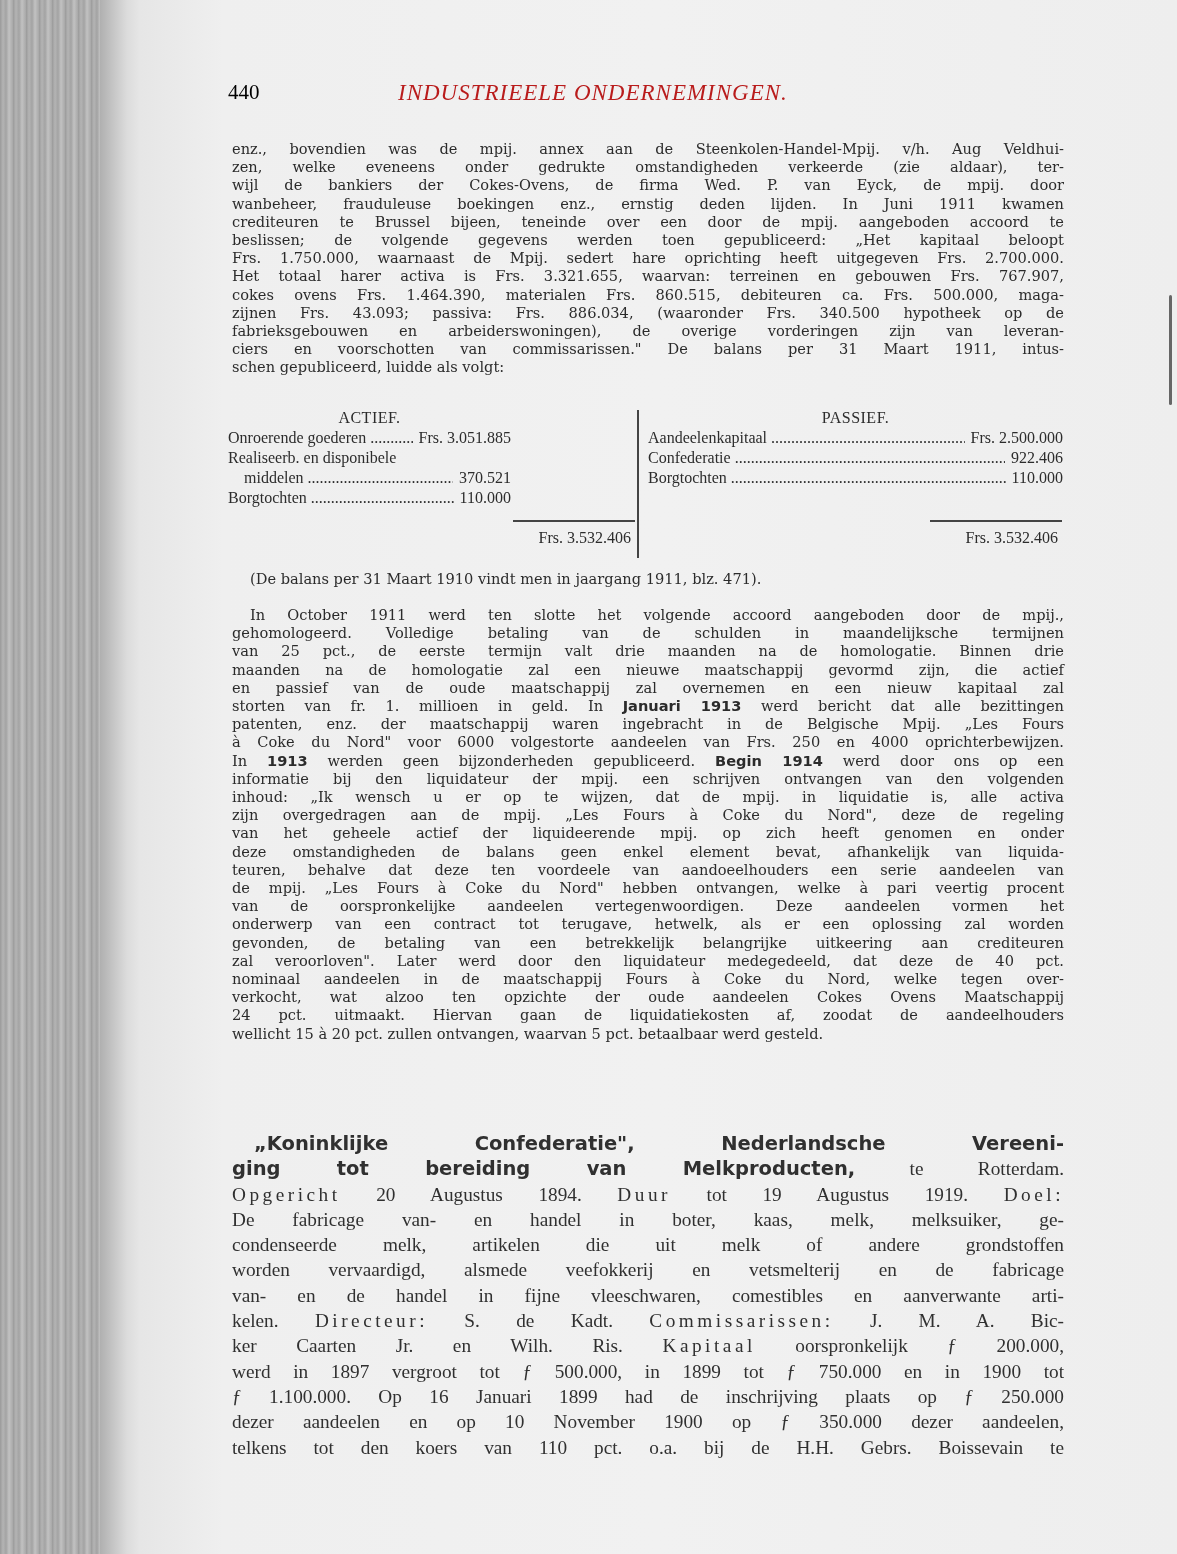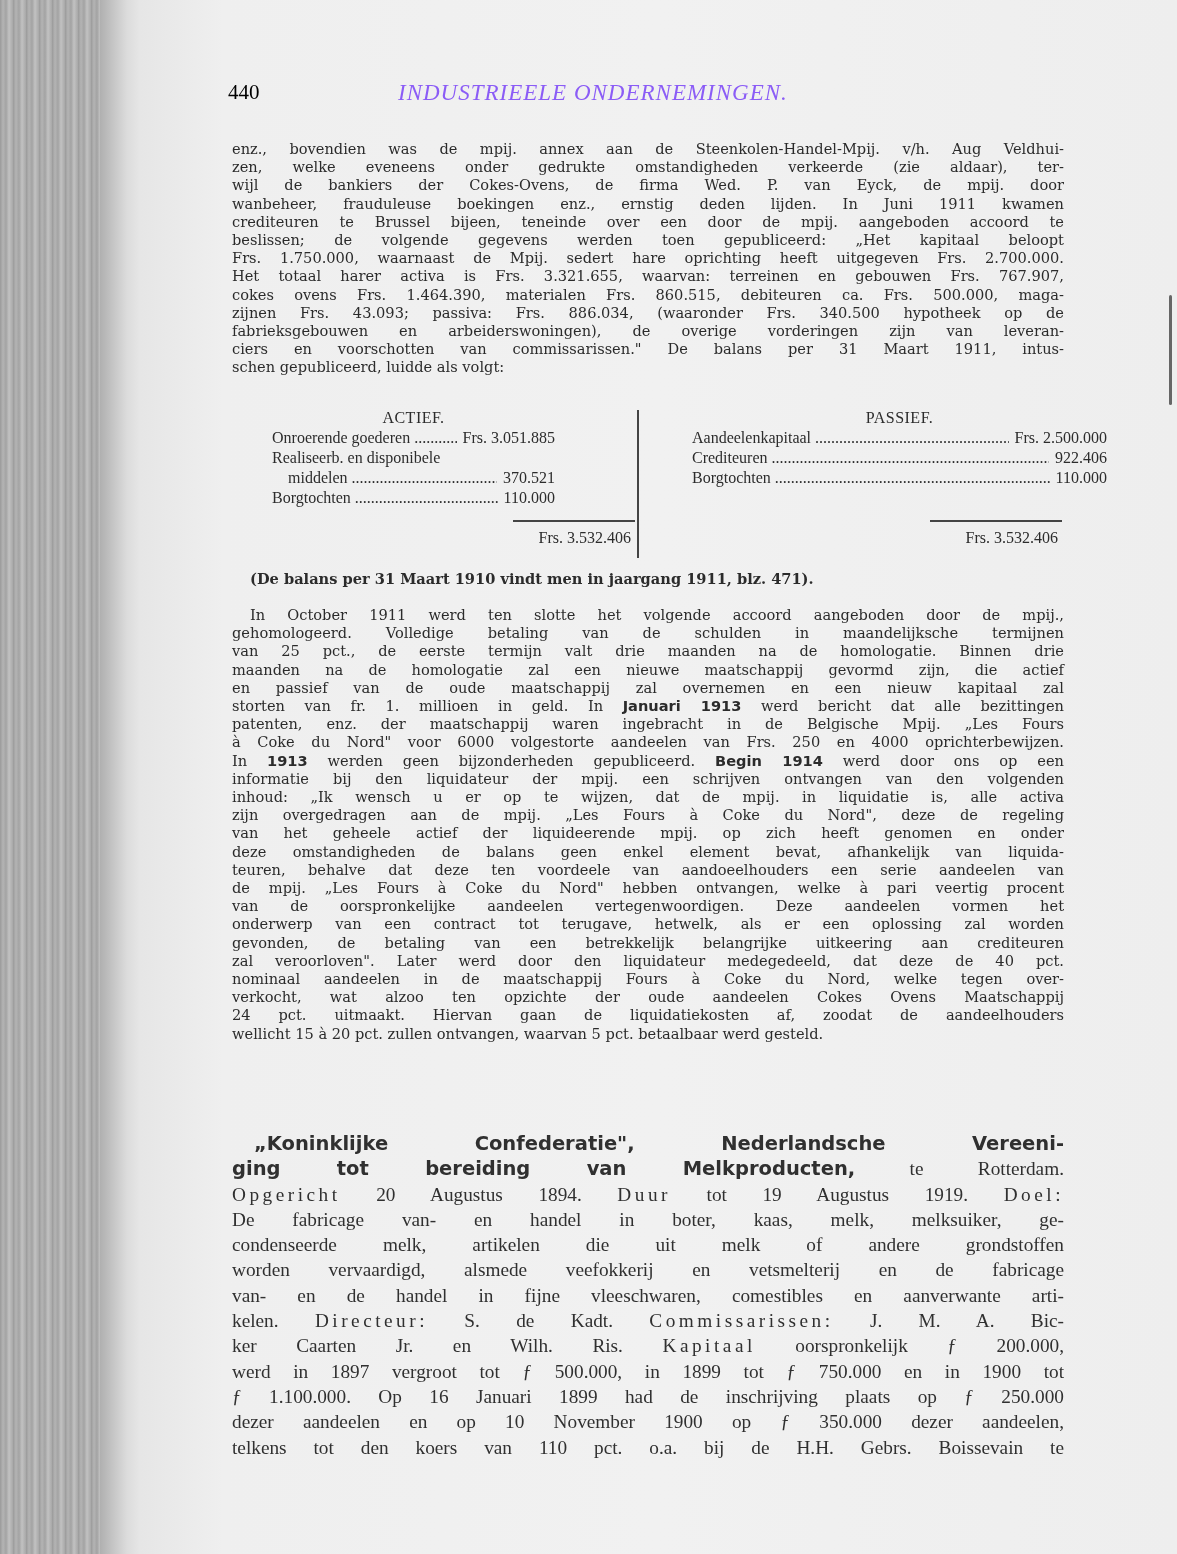--- a/index.html
+++ b/index.html
@@ -28,37 +28,37 @@
   }
   .running-head {
     position: absolute; top: 80px; left: 228px; width: 835px; height: 34px;
   }
   .page-number {
     position: absolute; left: 0; top: 0; font-size: 21px; color: #000000;
     font-family: "Liberation Serif", serif;
   }
   .head-title {
     position: absolute; left: 170px; top: 0; font-size: 23px; font-style: italic;
-    letter-spacing: 1px; color: #8b5cf6; font-family: "Liberation Serif", serif;
+    letter-spacing: 1px; color: #b91c1c; font-family: "Liberation Serif", serif;
   }
   .text-block {
     position: absolute; left: 232px; width: 832px;
     font-size: 14.6px; line-height: 18.2px; text-align: justify;
     font-family: "DejaVu Serif", serif;
     color: #2b2b2b;
   }
   .line { display: block; text-align: justify; text-align-last: justify; white-space: nowrap; }
   .line.last { text-align-last: left; }
   b.sans { font-family: "DejaVu Sans", sans-serif; font-weight: bold; }
 
   .balance {
     position: absolute; top: 408px; left: 228px; width: 840px; height: 150px;
     font-family: "Liberation Serif", serif; font-size: 16px; line-height: 20px; color: #2c2c2c;
   }
-  .col { position: absolute; top: 0; margin-left: 44px; }
+  .col { position: absolute; top: 0; }
   .col.left { left: 0; width: 283px; }
   .col.right { left: 420px; width: 415px; }
   .divider { position: absolute; left: 409px; top: 2px; width: 2px; height: 148px; background: #444; }
   .col-head { text-align: center; letter-spacing: 0.5px; }
   .row { display: flex; justify-content: center; white-space: nowrap; }
   .row .lbl { flex: 1; overflow: hidden; }
   .row .lbl::after { content: " ........................................................................"; letter-spacing: 0; }
   .row .lbl.nodots::after { content: ""; }
   .row .val { text-align: right; padding-left: 6px; background: transparent; }
   .col.left .rows { width: 283px; }
@@ -128,36 +128,36 @@
   </div>
   <div class="divider"></div>
   <div class="col right">
     <div class="col-head">PASSIEF.</div>
     <div class="rows" id="passief-rows">
         <div class="row">
           <span class="lbl">Aandeelenkapitaal</span>
           <span class="val">Frs. 2.500.000</span>
         </div>
         <div class="row">
-          <span class="lbl">Crediteuren</span>
+          <span class="lbl">Confederatie</span>
           <span class="val">922.406</span>
         </div>
         <div class="row">
           <span class="lbl">Borgtochten</span>
           <span class="val">110.000</span>
         </div>
       </div>
   </div>
   <div class="total-line" style="left:285px; top:112px; width:122px;"></div>
   <div class="total" style="left:285px; top:120px; width:118px;">Frs. 3.532.406</div>
   <div class="total-line" style="left:702px; top:112px; width:132px;"></div>
   <div class="total" style="left:702px; top:120px; width:128px;">Frs. 3.532.406</div>
 </div>
 
-<div class="text-block" style="top:570px; padding-left:18px; width:814px;font-weight:bold;">(De balans per 31 Maart 1910 vindt men in jaargang 1911, blz. 471).</div>
+<div class="text-block" style="top:570px; padding-left:18px; width:814px;">(De balans per 31 Maart 1910 vindt men in jaargang 1911, blz. 471).</div>
 
 <div class="text-block para" id="para2" style="top:606px;">
     <span class="line" style="padding-left: 18px;">In October 1911 werd ten slotte het volgende accoord aangeboden door de mpij.,</span>
     <span class="line">gehomologeerd. Volledige betaling van de schulden in maandelijksche termijnen</span>
     <span class="line">van 25 pct., de eerste termijn valt drie maanden na de homologatie. Binnen drie</span>
     <span class="line">maanden na de homologatie zal een nieuwe maatschappij gevormd zijn, die actief</span>
     <span class="line">en passief van de oude maatschappij zal overnemen en een nieuw kapitaal zal</span>
     <span class="line"><span>storten van fr. 1. millioen in geld. In </span><b class="sans">Januari 1913</b><span> werd bericht dat alle bezittingen</span></span>
     <span class="line">patenten, enz. der maatschappij waren ingebracht in de Belgische Mpij. „Les Fours</span>
     <span class="line">à Coke du Nord" voor 6000 volgestorte aandeelen van Frs. 250 en 4000 oprichterbewijzen.</span>

